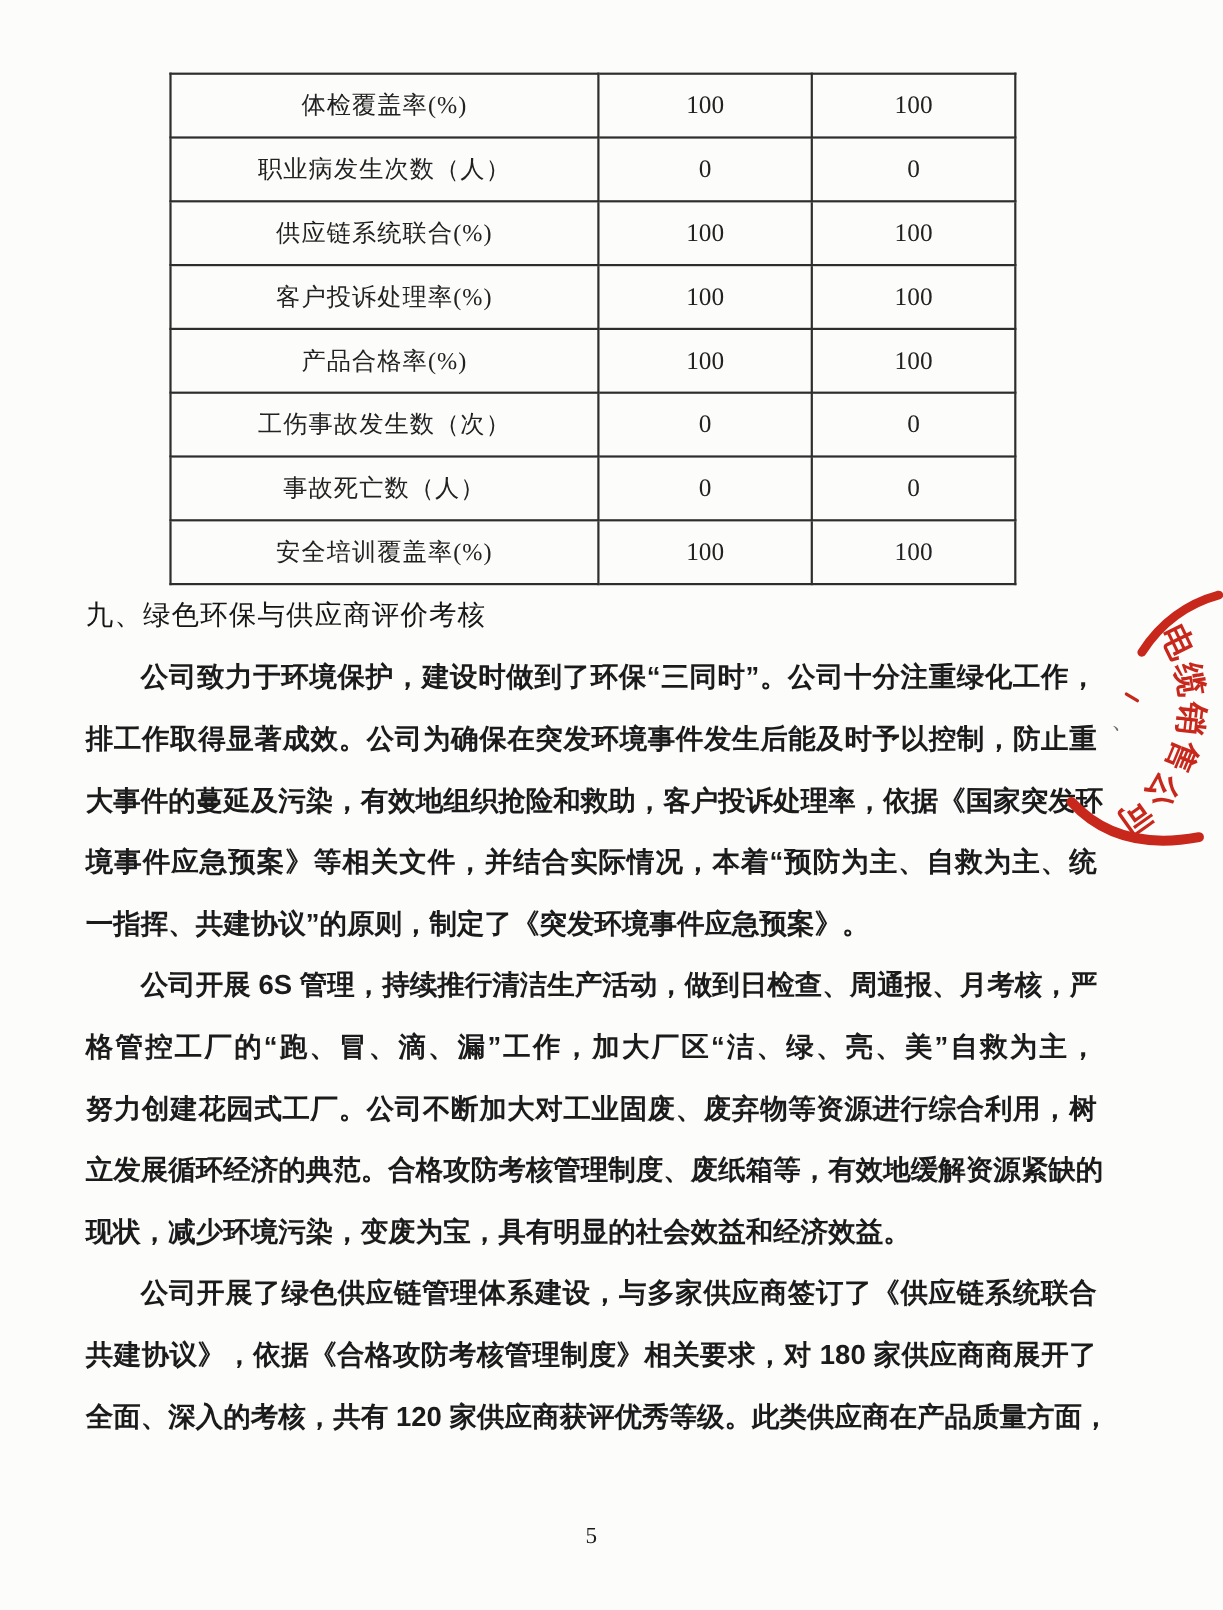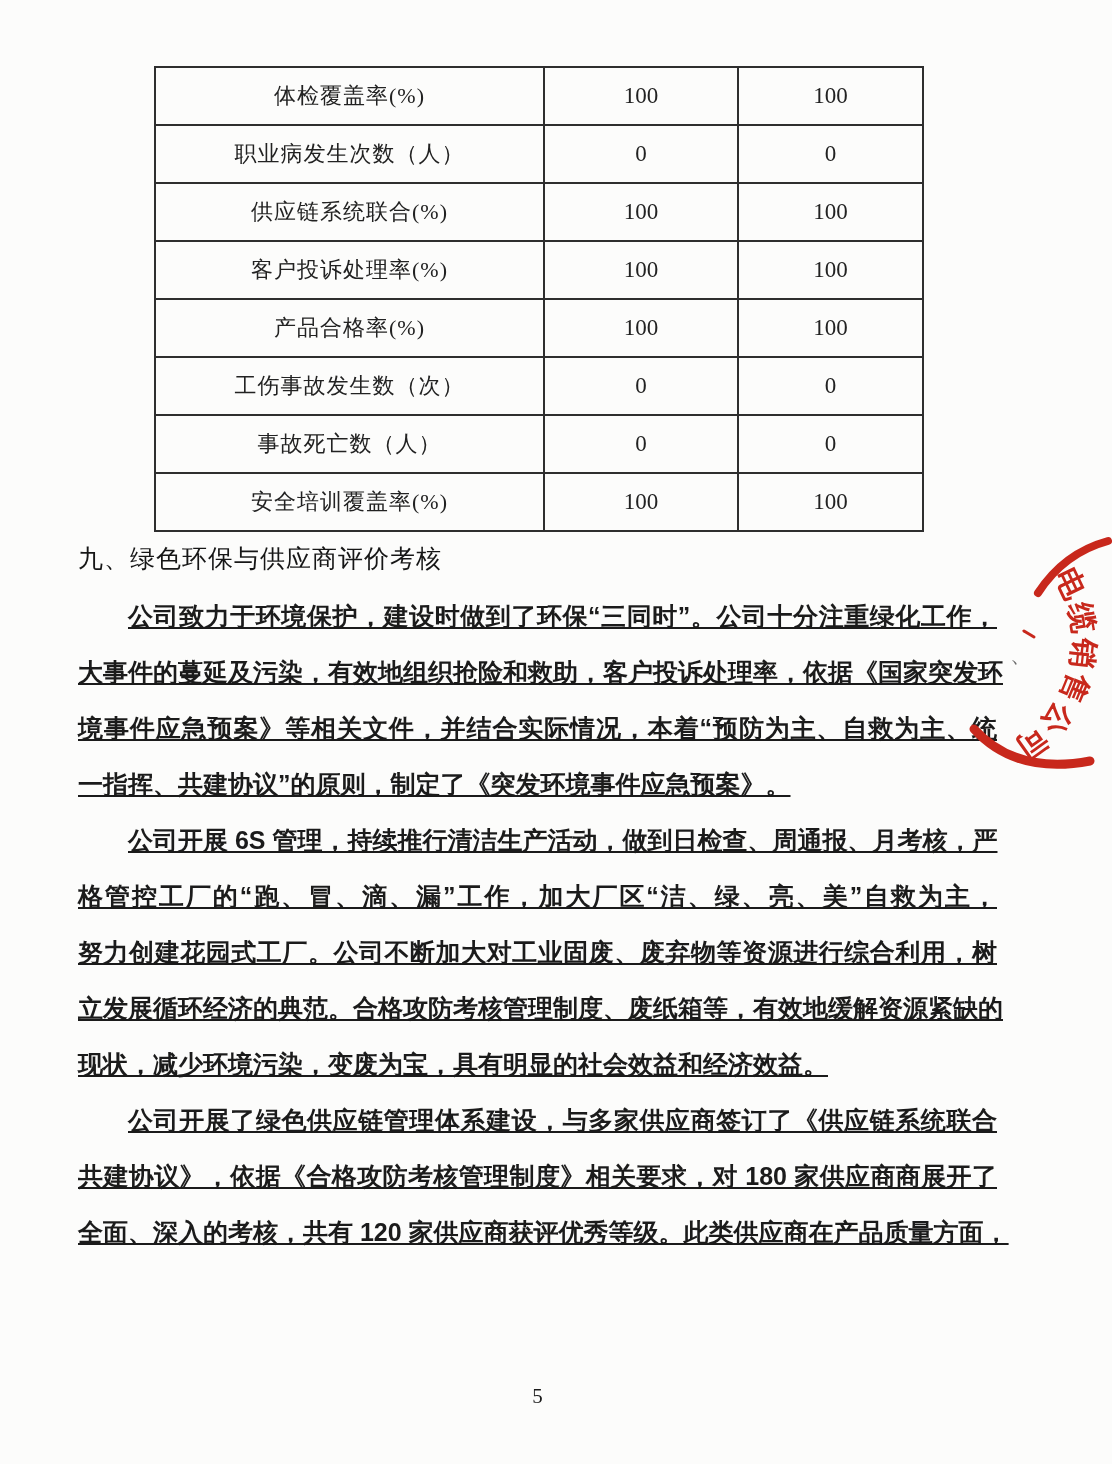--- a/index.html
+++ b/index.html
@@ -28,21 +28,21 @@
   }
   
   .section-heading{
     position:absolute;left:78px;top:542px;width:919px;
     font-size:25px;font-weight:400;color:#161616;
     letter-spacing:1px;white-space:nowrap;
   }
   
   .body-text{
     position:absolute;left:78px;top:588px;width:919px;
-    font-size:25px;font-weight:600;color:#1b1b1b;text-decoration:underline;
+    font-size:25px;font-weight:600;color:#1b1b1b;
   }
   .line{
     height:56px;line-height:56px;
     text-align:justify;text-align-last:justify;
     text-justify:inter-ideograph;
     white-space:nowrap;
   }
   .line.first{text-indent:2em;}
   .line.para-end{text-align-last:left;}
   
@@ -117,20 +117,21 @@
       <td class="num">100</td>
     </tr>
   </tbody>
 </table>
 
 <div class="section-heading">九、绿色环保与供应商评价考核</div>
 
 <div class="body-text">
   <div>
     <div class="line first">公司致力于环境保护，建设时做到了环保“三同时”。公司十分注重绿化工作，</div>
+    <div class="line">排工作取得显著成效。公司为确保在突发环境事件发生后能及时予以控制，防止重</div>
     <div class="line">大事件的蔓延及污染，有效地组织抢险和救助，客户投诉处理率，依据《国家突发环</div>
     <div class="line">境事件应急预案》等相关文件，并结合实际情况，本着“预防为主、自救为主、统</div>
     <div class="line para-end">一指挥、共建协议”的原则，制定了《突发环境事件应急预案》。</div>
   </div>
   <div>
     <div class="line first">公司开展 6S 管理，持续推行清洁生产活动，做到日检查、周通报、月考核，严</div>
     <div class="line">格管控工厂的“跑、冒、滴、漏”工作，加大厂区“洁、绿、亮、美”自救为主，</div>
     <div class="line">努力创建花园式工厂。公司不断加大对工业固废、废弃物等资源进行综合利用，树</div>
     <div class="line">立发展循环经济的典范。合格攻防考核管理制度、废纸箱等，有效地缓解资源紧缺的</div>
     <div class="line para-end">现状，减少环境污染，变废为宝，具有明显的社会效益和经济效益。</div>

